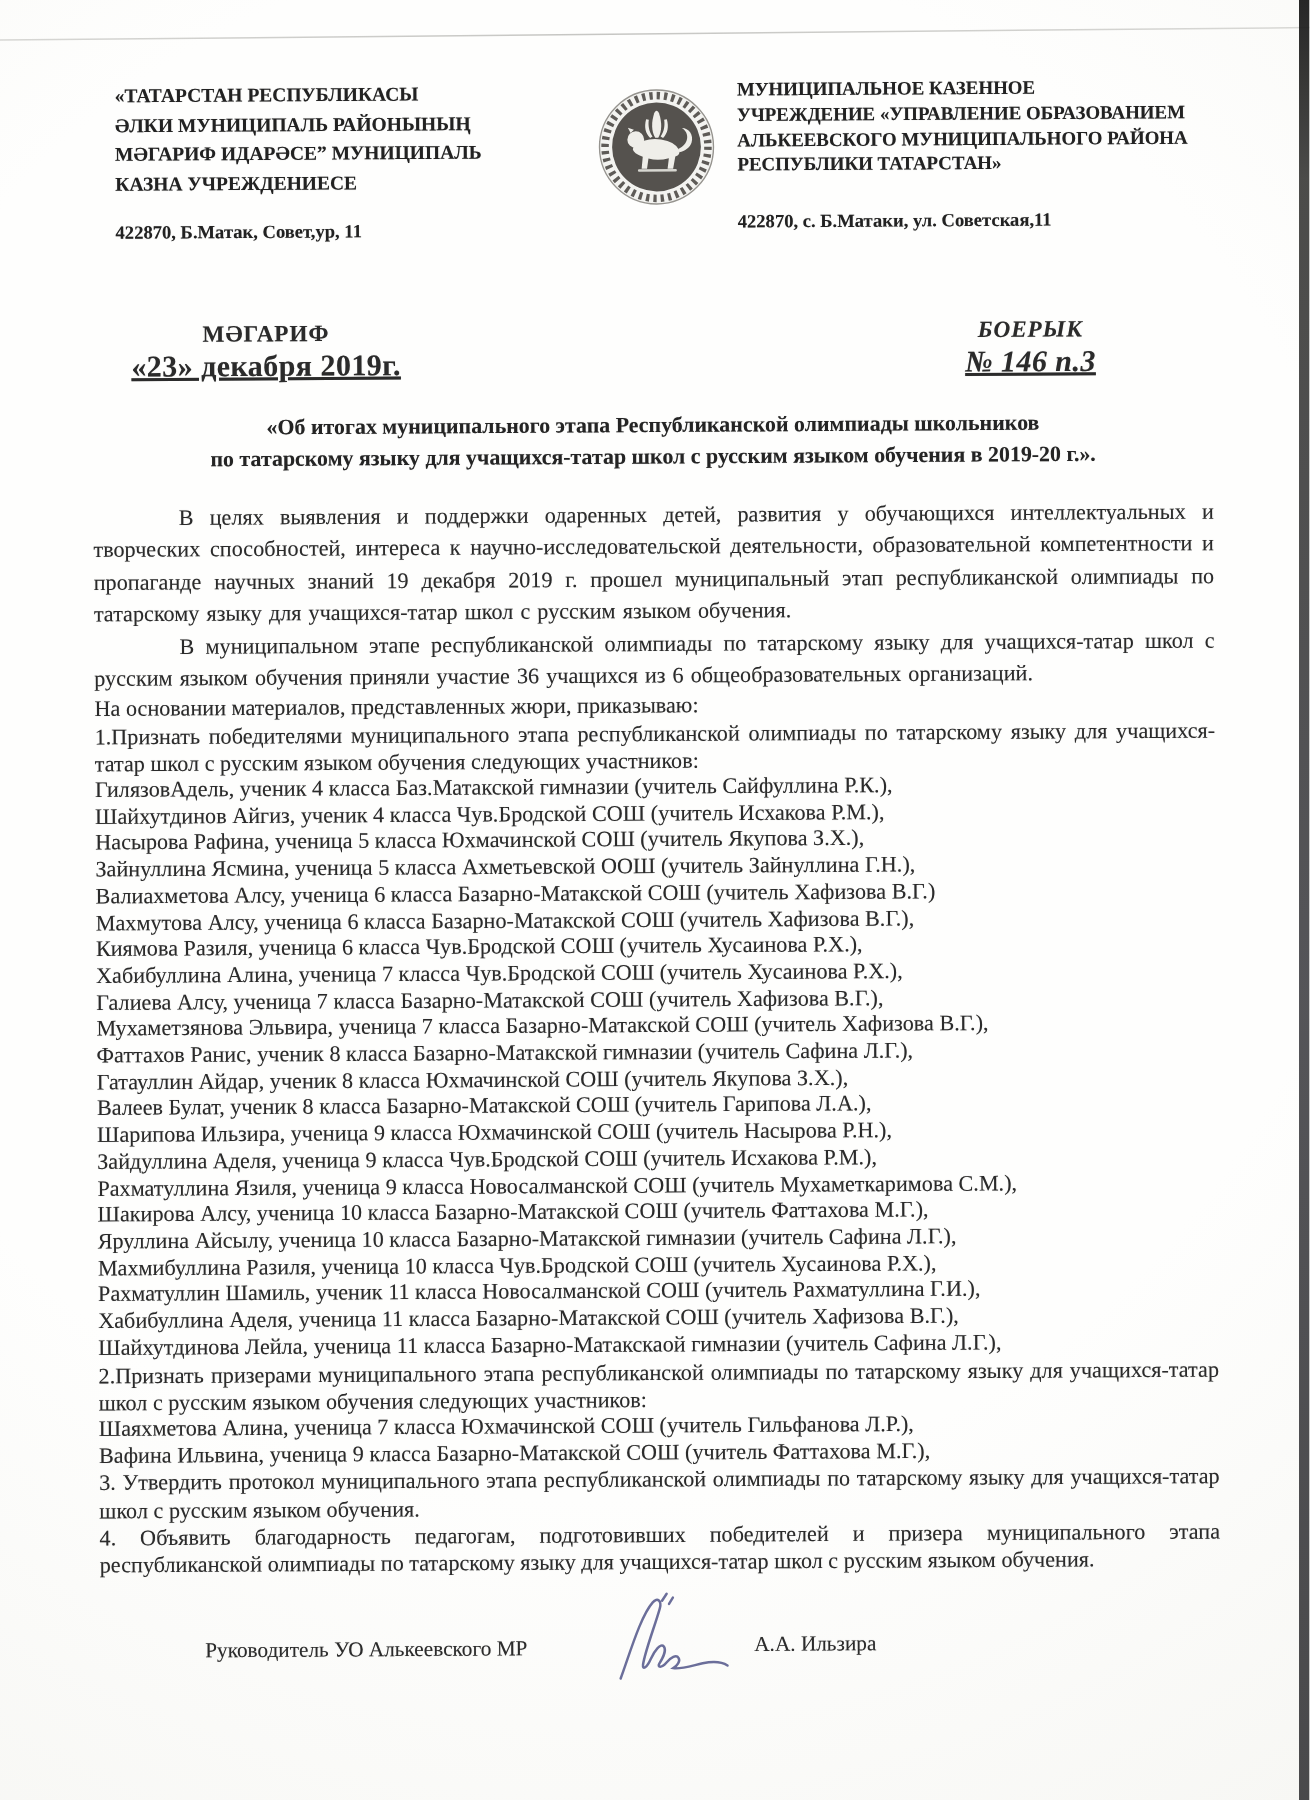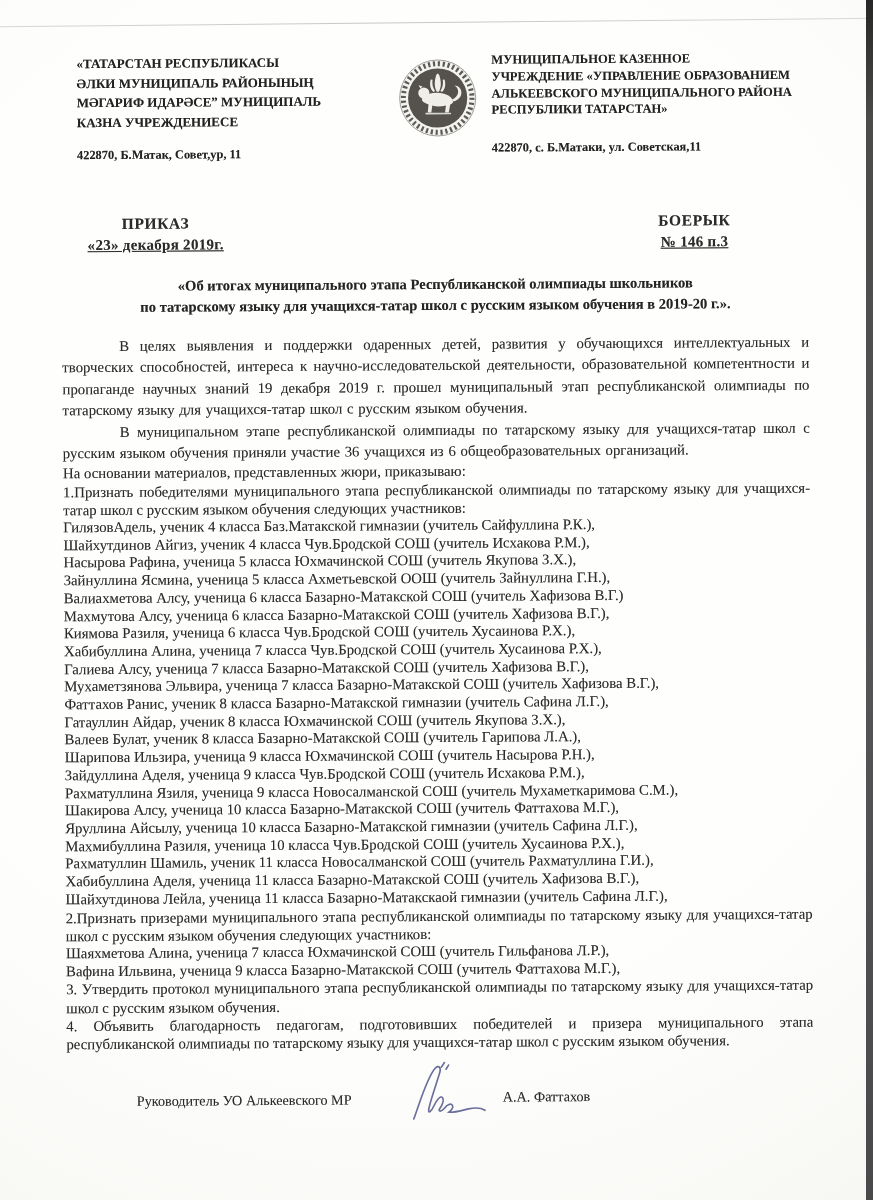--- a/index.html
+++ b/index.html
@@ -40,23 +40,23 @@
   .org-left .org-line{line-height:19.5px;}
   .org-right{width:332px;font-size:12.6px;margin-left:8px;}
   .org-right .org-line{line-height:16.8px;}
   .emblem{width:80px;height:80px;flex:0 0 auto;margin:6px 6px 0 18px;}
   .address{margin-top:16px;font-size:12.4px;font-weight:bold;}
   .org-right .address{margin-top:22px;}
   
   .order-head{display:flex;justify-content:space-between;margin-top:50px;}
   .oh-block{text-align:center;font-weight:bold;}
   .oh-left{margin-left:26px;}
-  .oh-right{margin-right:78px;}
+  .oh-right{margin-right:78px;font-style:italic;}
   .oh-title{font-size:15.5px;letter-spacing:.6px;line-height:21px;}
-  .oh-under{font-size:15px;text-decoration:underline;line-height:22px;letter-spacing:.3px;}
+  .oh-under{font-size:20px;text-decoration:underline;line-height:22px;letter-spacing:.3px;}
   
   .subject{margin-top:20px;text-align:center;font-weight:bold;font-size:14.6px;line-height:21px;color:#242424;}
   
   .content{margin-top:18px;font-size:14.8px;}
   .content p{margin:0;}
   .intro{line-height:21.4px;text-align:justify;word-spacing:1px;}
   .indent{text-indent:57px;}
   .orders{line-height:18.2px;text-align:justify;}
   .list .line{line-height:17.7px;white-space:nowrap;}
   
@@ -109,21 +109,21 @@
           <div class="org-line">УЧРЕЖДЕНИЕ «УПРАВЛЕНИЕ ОБРАЗОВАНИЕМ</div>
           <div class="org-line">АЛЬКЕЕВСКОГО МУНИЦИПАЛЬНОГО РАЙОНА</div>
           <div class="org-line">РЕСПУБЛИКИ ТАТАРСТАН»</div>
         </div>
       <div class="address">422870, с. Б.Матаки, ул. Советская,11</div>
     </div>
   </header>
 
   <section class="order-head">
     <div class="oh-block oh-left">
-      <div class="oh-title">ПРИКАЗ</div>
+      <div class="oh-title">МӘГАРИФ</div>
       <div class="oh-under">«23» декабря  2019г.</div>
     </div>
     <div class="oh-block oh-right">
       <div class="oh-title">БОЕРЫК</div>
       <div class="oh-under">№ 146 п.3</div>
     </div>
   </section>
 
   <section class="subject">
     <div>«Об итогах муниципального этапа Республиканской олимпиады школьников</div>
@@ -170,16 +170,16 @@
 
   <footer class="sig-row">
     <span class="sig-role">Руководитель УО Алькеевского МР</span>
     <svg class="sig-mark" viewBox="0 0 80 60" aria-hidden="true">
       <g fill="none" stroke="#575b8d" stroke-width="1.6" stroke-linecap="round" opacity="0.88">
         <path d="M6,56 C12,40 19,16 27,7 C30,3.5 33,6 31.5,11 C28,23 22,38 20.5,47 C20,51 23,49 25.5,43.5 C28,38 32,33 34,35.5 C35.8,38 33,43.5 31,46.5 C29.5,49 32.5,49.5 35.5,46 C38.5,42.5 42,40.5 43.5,43 C44.7,45 42.5,48 40,49.5 C44,50.5 52,48 59,46.5 C66,45 72,46 75,48"></path>
         <path d="M33,6 L36,1.5"></path>
         <path d="M37.5,8 L40,4"></path>
       </g>
     </svg>
-    <span class="sig-name">А.А. Фаттахов</span>
+    <span class="sig-name">А.А. Ильзира</span>
   </footer>
 
 </div>
 
 </body></html>

